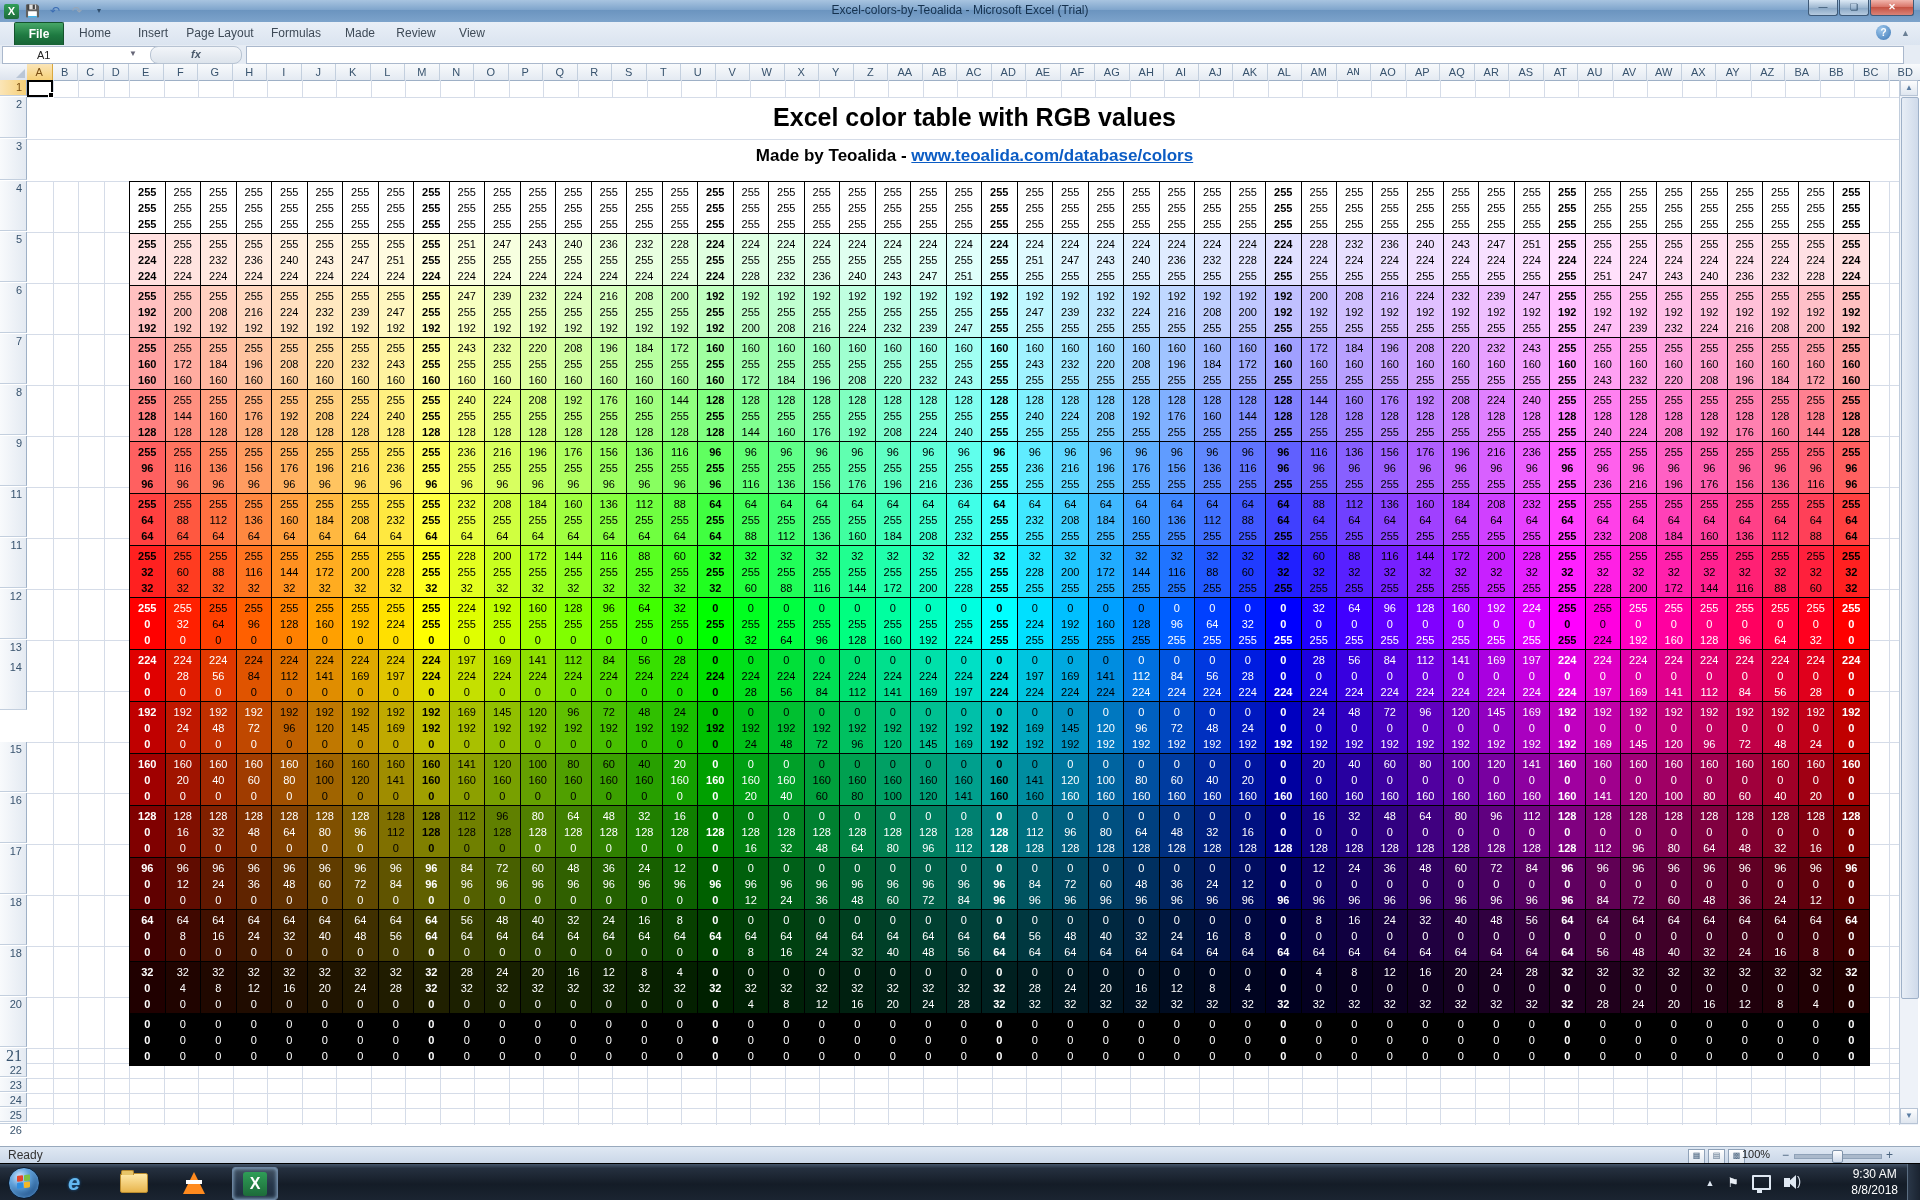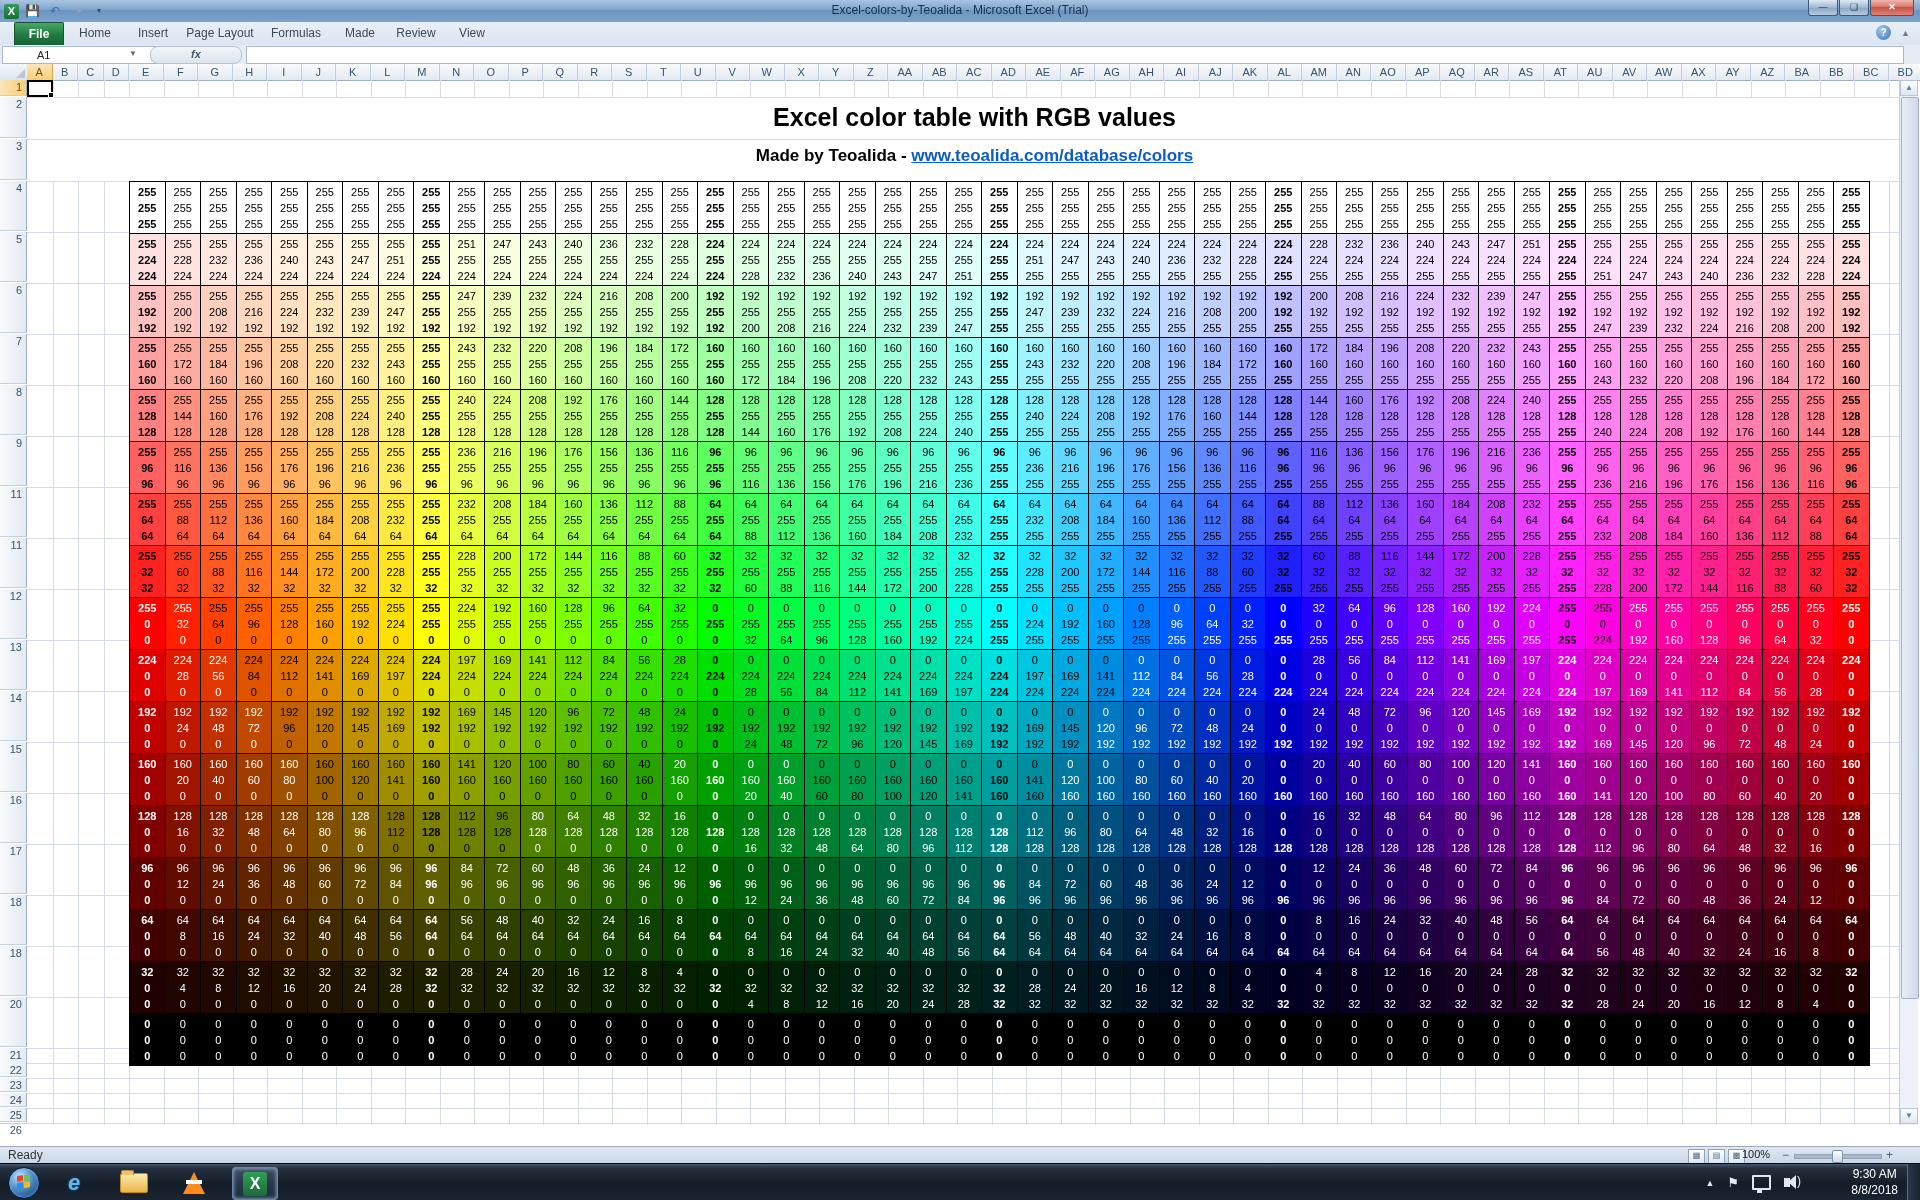--- a/index.html
+++ b/index.html
@@ -202,21 +202,21 @@
       <div class="chead" style="left: 991.5px; width: 33.5px;">AD</div>
       <div class="chead" style="left: 1026px; width: 33.5px;">AE</div>
       <div class="chead" style="left: 1060.5px; width: 33.5px;">AF</div>
       <div class="chead" style="left: 1095px; width: 33.5px;">AG</div>
       <div class="chead" style="left: 1129.5px; width: 33.5px;">AH</div>
       <div class="chead" style="left: 1164px; width: 33.5px;">AI</div>
       <div class="chead" style="left: 1198.5px; width: 33.5px;">AJ</div>
       <div class="chead" style="left: 1233px; width: 33.5px;">AK</div>
       <div class="chead" style="left: 1267.5px; width: 33.5px;">AL</div>
       <div class="chead" style="left: 1302px; width: 33.5px;">AM</div>
-      <div class="chead" style="left: 1336.5px; width: 33.5px;">AN</div>
+      <div class="chead" style="left: 1336.5px; width: 33.5px; font-family: Liberation Mono, monospace;">AN</div>
       <div class="chead" style="left: 1371px; width: 33.5px;">AO</div>
       <div class="chead" style="left: 1405.5px; width: 33.5px;">AP</div>
       <div class="chead" style="left: 1440px; width: 33.5px;">AQ</div>
       <div class="chead" style="left: 1474.5px; width: 33.5px;">AR</div>
       <div class="chead" style="left: 1509px; width: 33.5px;">AS</div>
       <div class="chead" style="left: 1543.5px; width: 33.5px;">AT</div>
       <div class="chead" style="left: 1578px; width: 33.5px;">AU</div>
       <div class="chead" style="left: 1612.5px; width: 33.5px;">AV</div>
       <div class="chead" style="left: 1647px; width: 33.5px;">AW</div>
       <div class="chead" style="left: 1681.5px; width: 33.5px;">AX</div>
@@ -234,28 +234,28 @@
       <div class="rhead" style="top: 181px; height: 50px; font-size: 11px; line-height: 15px;">4</div>
       <div class="rhead" style="top: 232px; height: 50px; font-size: 11px; line-height: 15px;">5</div>
       <div class="rhead" style="top: 283px; height: 50px; font-size: 11px; line-height: 15px;">6</div>
       <div class="rhead" style="top: 334px; height: 50px; font-size: 11px; line-height: 15px;">7</div>
       <div class="rhead" style="top: 385px; height: 50px; font-size: 11px; line-height: 15px;">8</div>
       <div class="rhead" style="top: 436px; height: 50px; font-size: 11px; line-height: 15px;">9</div>
       <div class="rhead" style="top: 487px; height: 50px; font-size: 11px; line-height: 15px;">11</div>
       <div class="rhead" style="top: 538px; height: 50px; font-size: 11px; line-height: 15px;">11</div>
       <div class="rhead" style="top: 589px; height: 50px; font-size: 11px; line-height: 15px;">12</div>
       <div class="rhead" style="top: 640px; height: 50px; font-size: 11px; line-height: 15px;">13</div>
-      <div class="rhead" style="top: 691px; height: 50px; font-size: 11px; line-height: 15px;">14</div>
+      <div class="rhead" style="top: 660px; height: 50px; font-size: 11px; line-height: 15px;">14</div>
       <div class="rhead" style="top: 742px; height: 50px; font-size: 11px; line-height: 15px;">15</div>
       <div class="rhead" style="top: 793px; height: 50px; font-size: 11px; line-height: 15px;">16</div>
       <div class="rhead" style="top: 844px; height: 50px; font-size: 11px; line-height: 15px;">17</div>
       <div class="rhead" style="top: 895px; height: 50px; font-size: 11px; line-height: 15px;">18</div>
       <div class="rhead" style="top: 946px; height: 50px; font-size: 11px; line-height: 15px;">18</div>
       <div class="rhead" style="top: 997px; height: 50px; font-size: 11px; line-height: 15px;">20</div>
-      <div class="rhead" style="top: 1048px; height: 18px; font-size: 11px; line-height: 15px;">21</div>
+      <div class="rhead" style="top: 1048px; height: 18px; font-size: 16px; line-height: 15px; font-family: Liberation Serif, serif;">21</div>
       <div class="rhead" style="top: 1063px; height: 14px; font-size: 11px; line-height: 15px;">22</div>
       <div class="rhead" style="top: 1078px; height: 14px; font-size: 11px; line-height: 15px;">23</div>
       <div class="rhead" style="top: 1093px; height: 14px; font-size: 11px; line-height: 15px;">24</div>
       <div class="rhead" style="top: 1108px; height: 14px; font-size: 11px; line-height: 15px;">25</div>
       <div class="rhead" style="top: 1123px; height: 1px; font-size: 11px; line-height: 15px;">26</div>
     </div>
   <div id="gridlines">
       <div class="gridline" style="left: 27px; top: 97px; width: 1872px; height: 1px;"></div>
       <div class="gridline" style="left: 27px; top: 139px; width: 1872px; height: 1px;"></div>
       <div class="gridline" style="left: 27px; top: 181px; width: 1872px; height: 1px;"></div>

